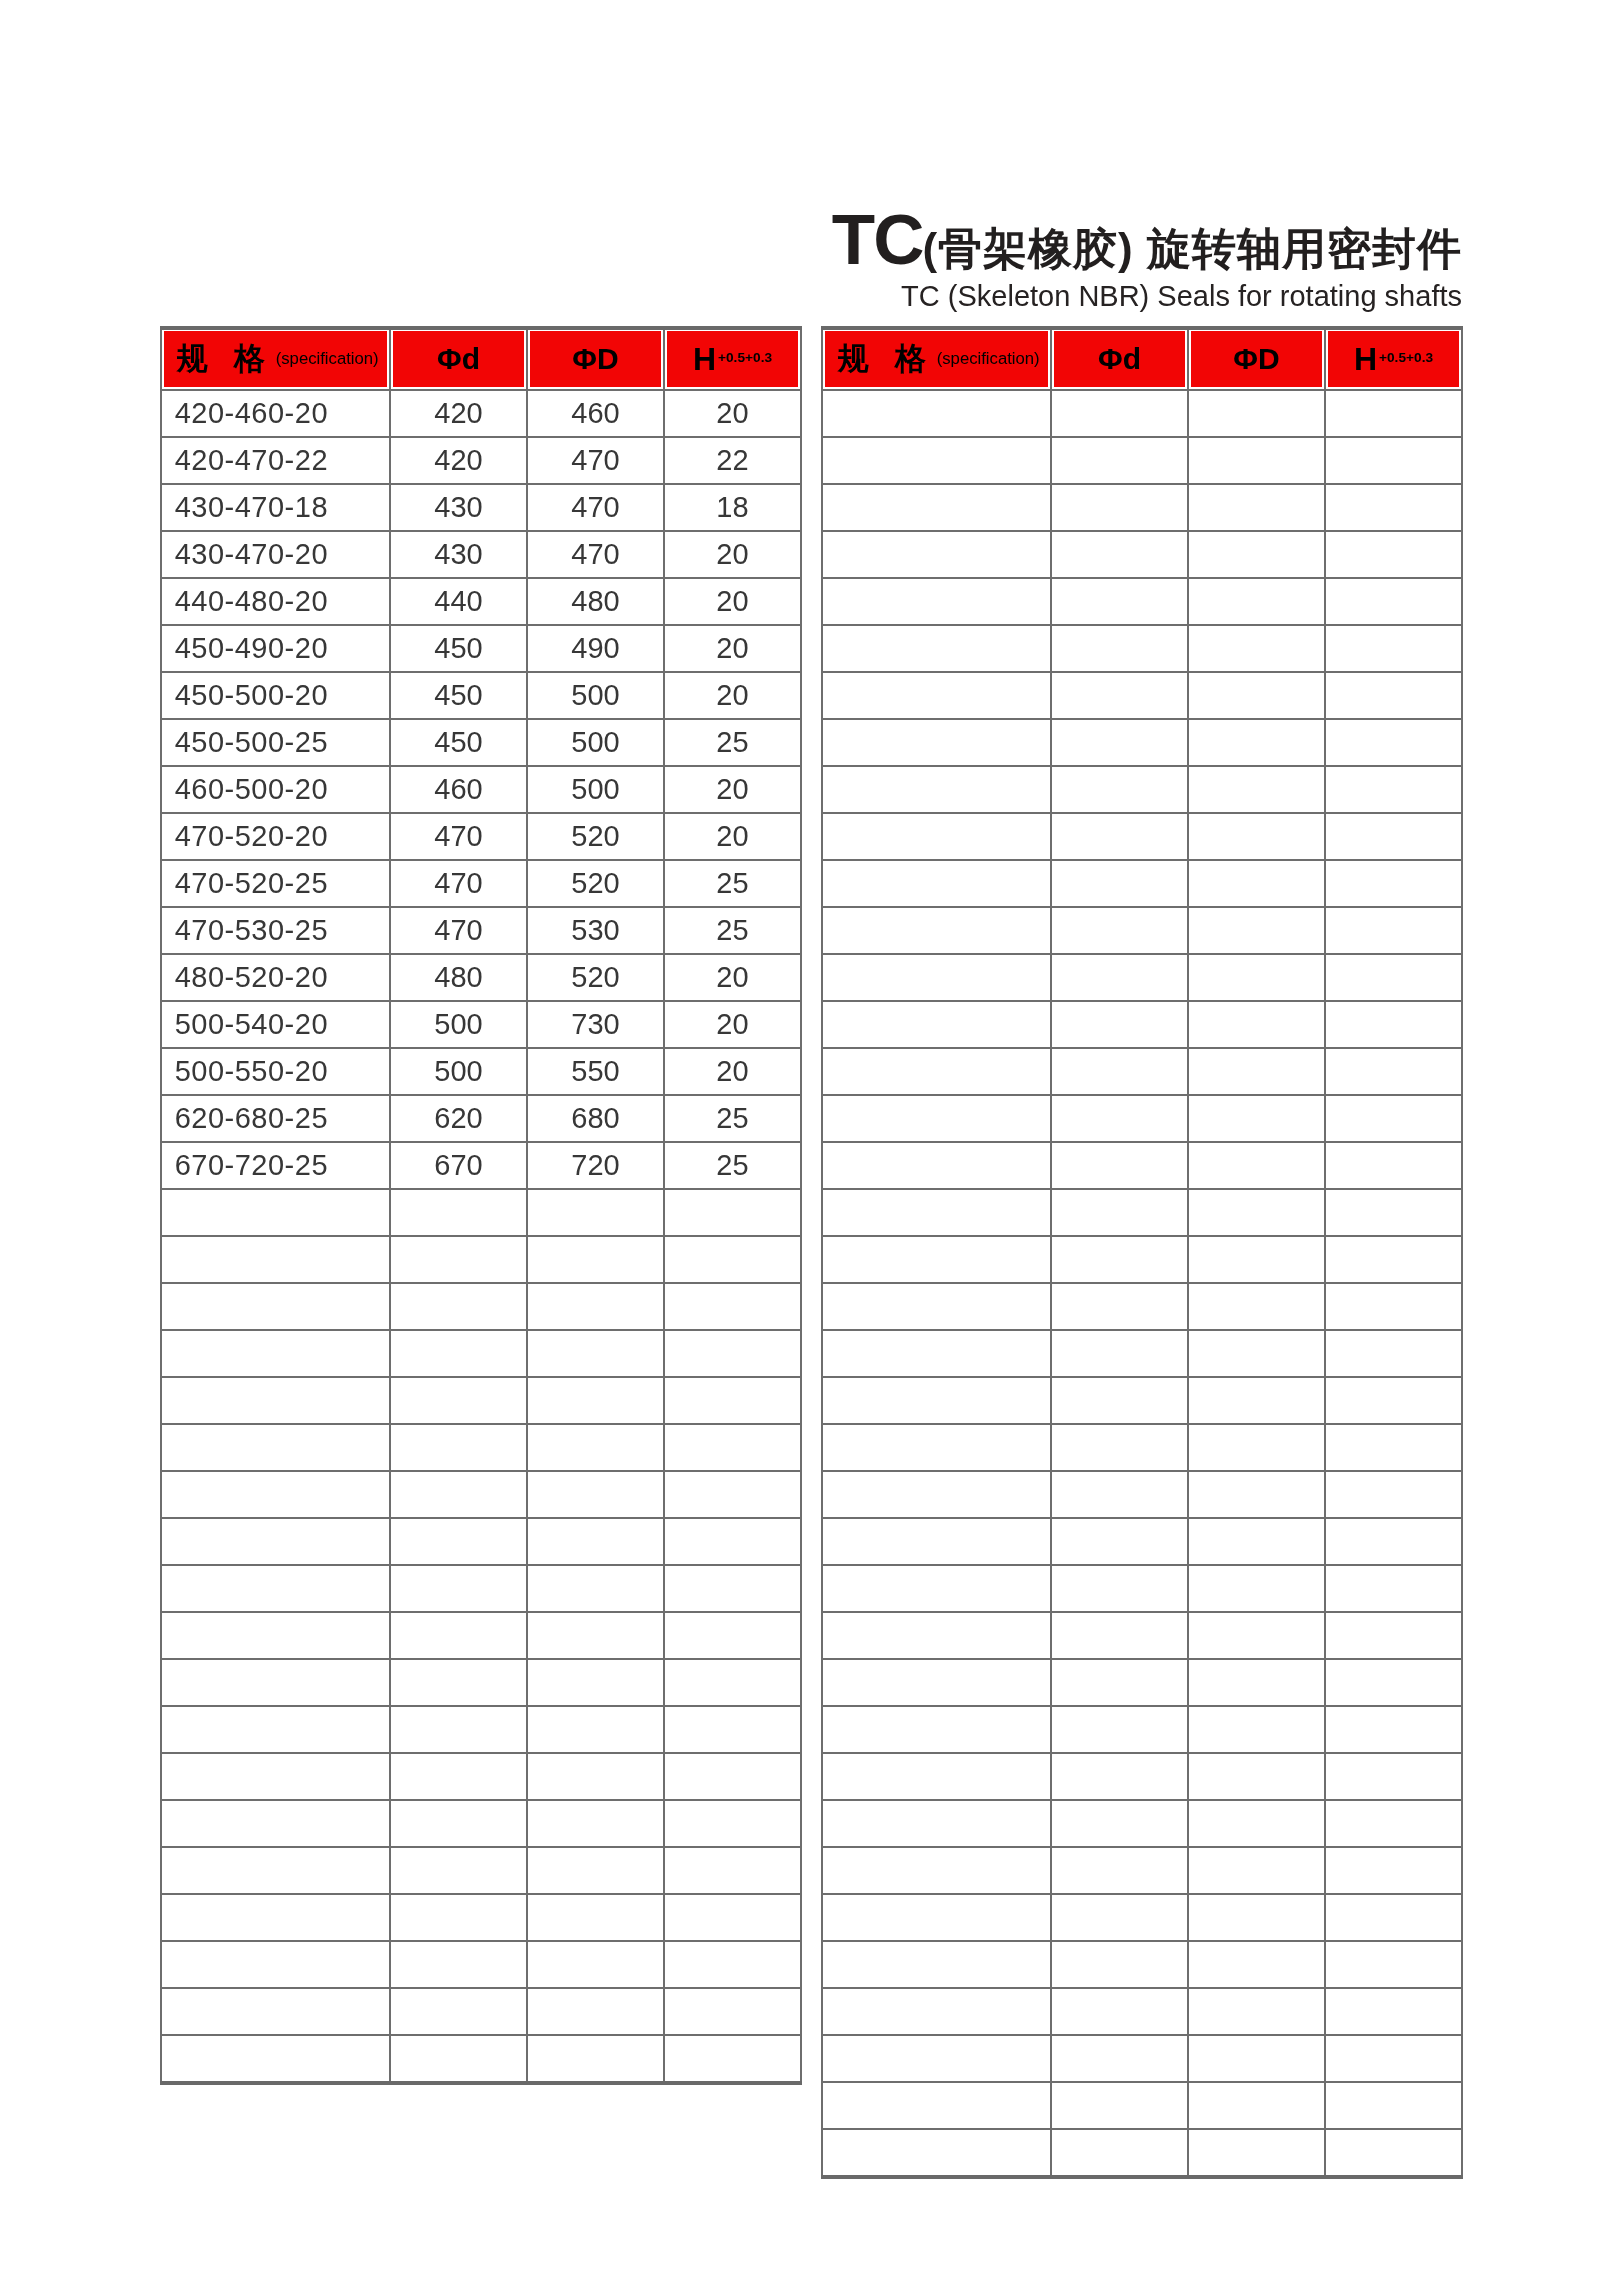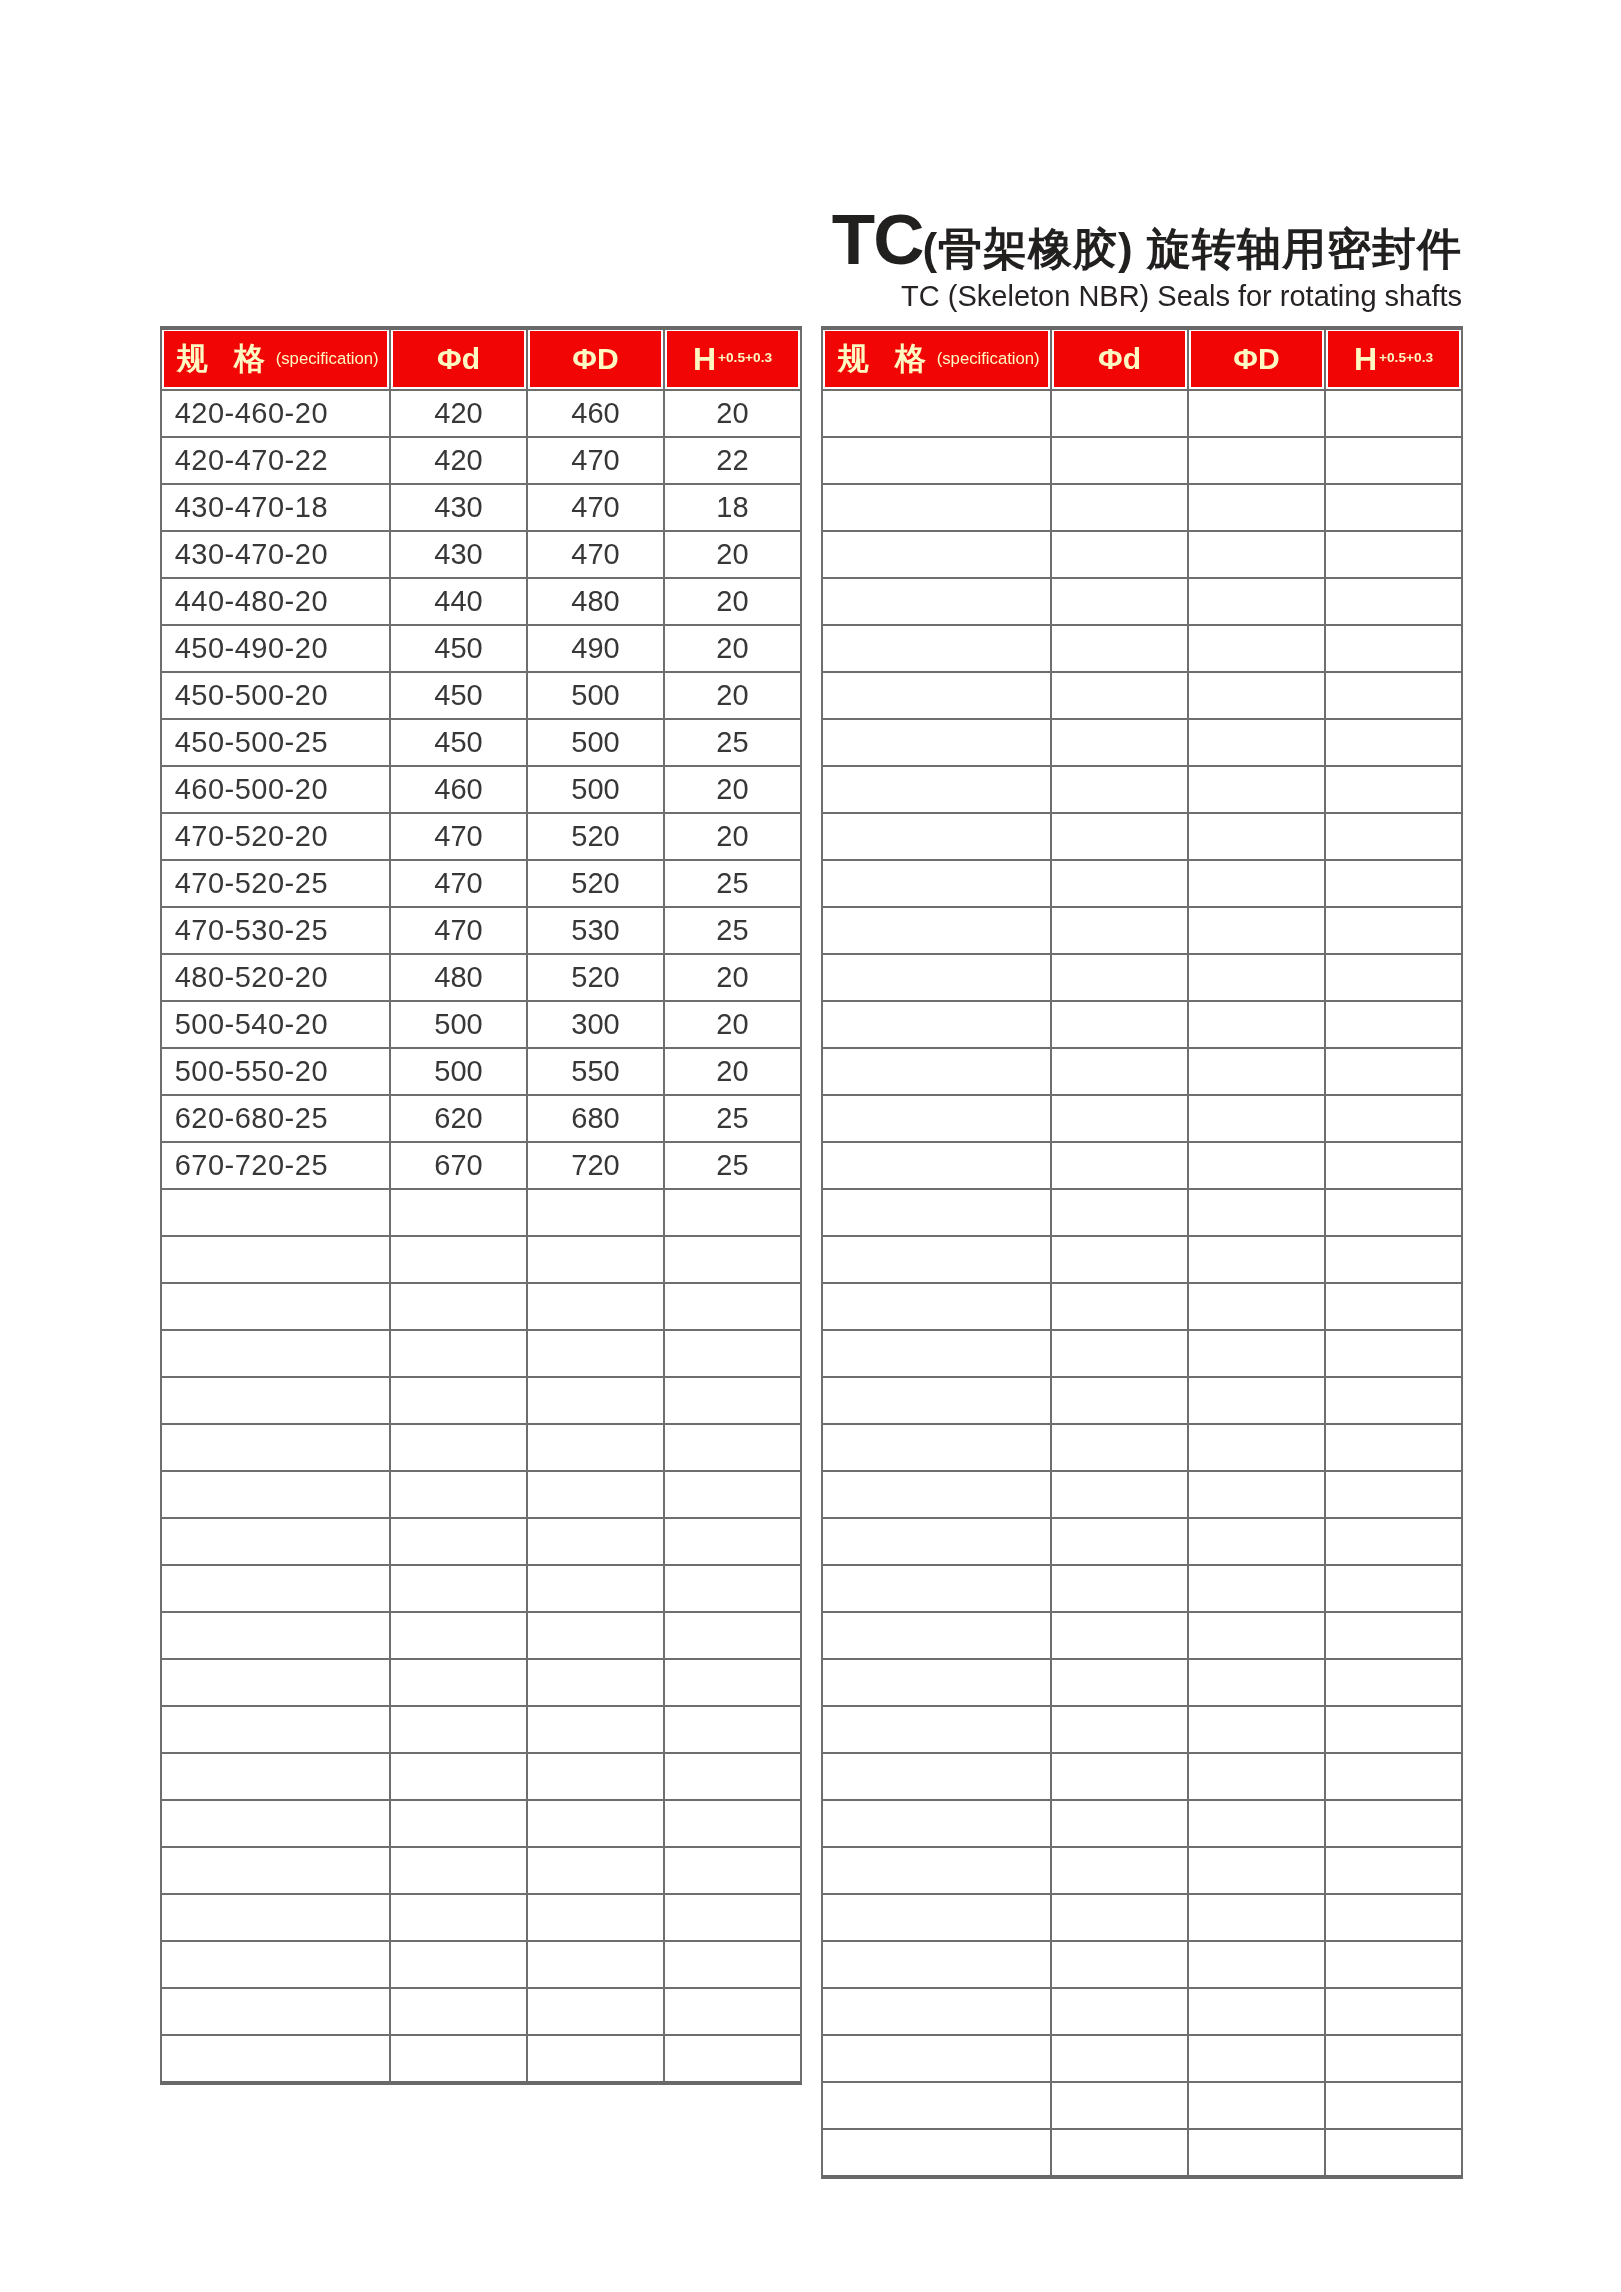--- a/index.html
+++ b/index.html
@@ -71,21 +71,21 @@
   .catalog-table th {
     height: 59px;
     position: relative;
     background: #ffffff;
     font-weight: bold;
   }
   .hdr-red {
     position: absolute;
     top: 1px; left: 2px; right: 2px; bottom: 2px;
     background: #f20505;
-    color: #fef9c3;
+    color: #000000;
     display: flex;
     align-items: center;
     justify-content: center;
     white-space: nowrap;
   }
   .hdr-red.spec-hdr {
     justify-content: flex-start;
     padding-left: 12.7px;
   }
   .spec-cn {
@@ -250,21 +250,21 @@
         </tr>
         <tr>
           <td class="spec">480-520-20</td>
           <td class="num">480</td>
           <td class="num">520</td>
           <td class="num">20</td>
         </tr>
         <tr>
           <td class="spec">500-540-20</td>
           <td class="num">500</td>
-          <td class="num">300</td>
+          <td class="num">730</td>
           <td class="num">20</td>
         </tr>
         <tr>
           <td class="spec">500-550-20</td>
           <td class="num">500</td>
           <td class="num">550</td>
           <td class="num">20</td>
         </tr>
         <tr>
           <td class="spec">620-680-25</td>

